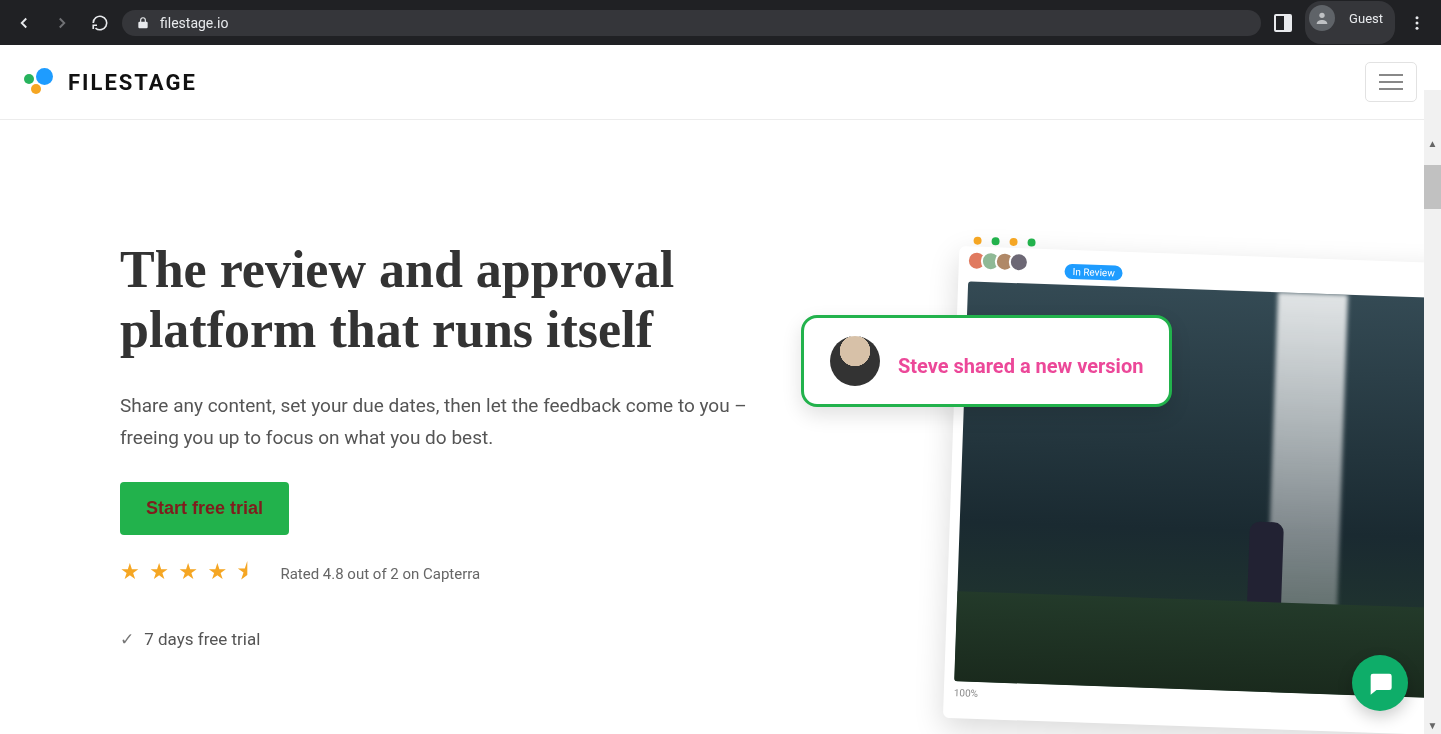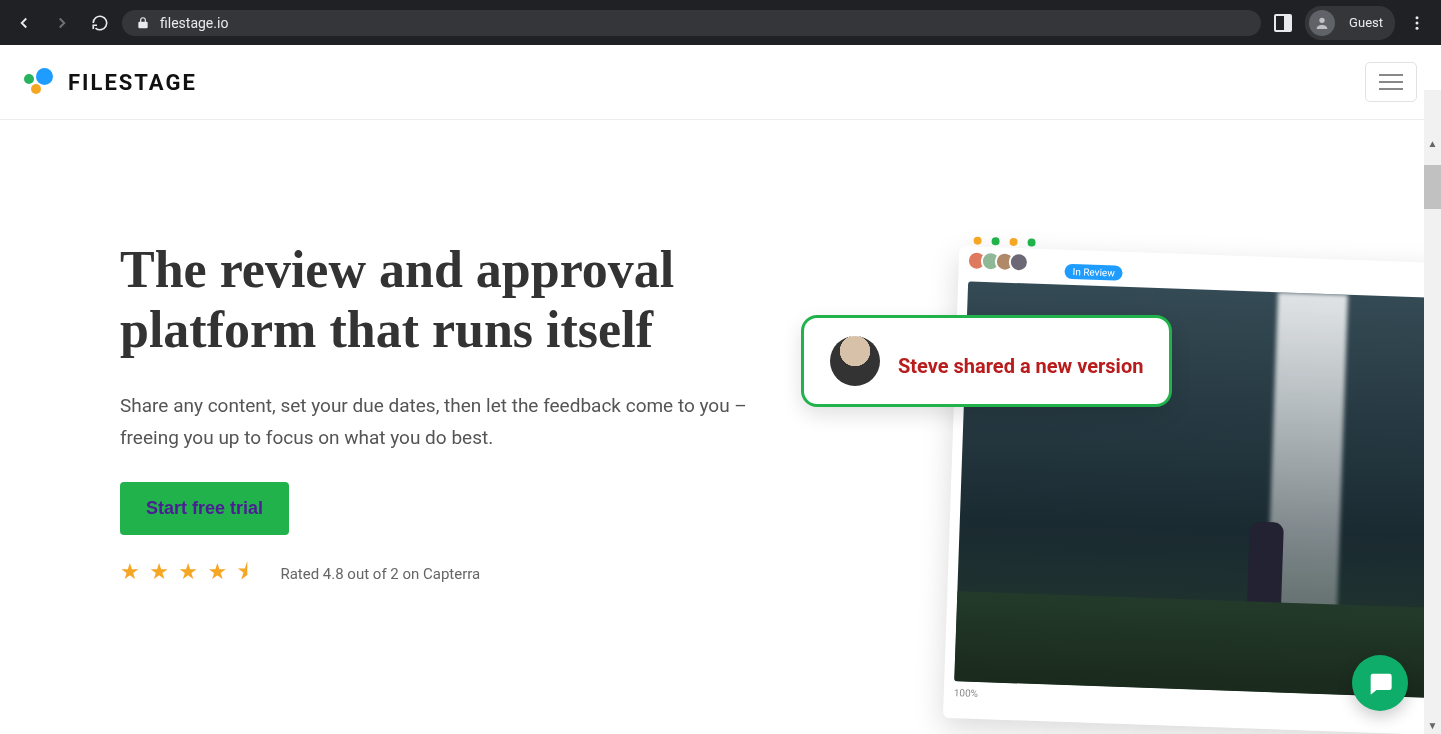--- a/index.html
+++ b/index.html
@@ -3,21 +3,21 @@
 <meta charset="utf-8">
 <style>
   * { margin: 0; padding: 0; box-sizing: border-box; }
   body { font-family: -apple-system, BlinkMacSystemFont, "Segoe UI", Roboto, Helvetica, Arial, sans-serif; width:1441px; height:734px; overflow:hidden; background:#fff; }
 
   
   .chrome { background:#202124; height:45px; display:flex; align-items:center; padding:0 8px; color:#e8eaed; gap:6px; }
   .chrome .icon-btn { width:32px; height:32px; display:flex; align-items:center; justify-content:center; border-radius:50%; cursor:pointer; }
   .addr { flex:1; background:#35363a; border-radius:18px; height:26px; display:flex; align-items:center; padding:0 14px; gap:10px; font-size:14px; color:#e8eaed; }
   .lock { display:inline-flex; }
-  .guest { display:flex; align-items:center; gap:14px; background:#35363a; border-radius:16px; padding:4px 12px 4px 4px; font-size:13px; color:#e8eaed; }
+  .guest { display:flex; align-items:center; gap:14px; background:#35363a; border-radius:16px; padding:4px 12px 13px 4px; font-size:13px; color:#e8eaed; }
   .guest .avatar-circle { width:26px; height:26px; border-radius:50%; background:#5f6368; display:flex; align-items:center; justify-content:center; }
   .panel-icon { width:18px; height:18px; border:2px solid #e8eaed; border-radius:2px; position:relative; }
   .panel-icon::after { content:""; position:absolute; right:0; top:0; bottom:0; width:6px; background:#e8eaed; }
 
   
   .site-header { height:75px; border-bottom:1px solid #ececec; display:flex; align-items:center; justify-content:space-between; padding:0 24px; position:relative; }
   .brand { display:flex; align-items:center; gap:10px; }
   .brand .dots { position:relative; width:34px; height:28px; }
   .brand .d1 { position:absolute; width:17px; height:17px; background:#1e9cff; border-radius:50%; top:0; left:12px; }
   .brand .d2 { position:absolute; width:10px; height:10px; background:#27b35d; border-radius:50%; top:6px; left:0; }
@@ -32,21 +32,21 @@
   .scroll-btn { position:absolute; width:17px; height:17px; right:0; display:flex; align-items:center; justify-content:center; color:#666; font-size:10px;}
   .scroll-top { top:45px; }
   .scroll-bot { bottom:0; }
 
   
   .page { position:relative; height:calc(734px - 45px); overflow:hidden; }
   .hero { display:flex; padding:120px 12px 0 120px; gap:40px; }
   .left { width:700px; }
   h1 { font-family: Georgia, 'Times New Roman', serif; font-weight:700; font-size:52px; line-height:1.15; color:#333; margin-bottom:30px; }
   .sub { font-size:19px; color:#555; line-height:1.7; margin-bottom:28px; max-width:660px;}
-  .cta { display:inline-block; background:#22b24c; color:#4c1d95; font-weight:600; font-size:18px; padding:16px 26px; border-radius:4px; border:none; cursor:pointer; margin-bottom:20px;}
+  .cta { display:inline-block; background:#22b24c; color:#7f1d1d; font-weight:600; font-size:18px; padding:16px 26px; border-radius:4px; border:none; cursor:pointer; margin-bottom:20px;}
   .rating-row { display:flex; align-items:center; gap:30px; margin-bottom:30px;}
   .stars { color:#f5a623; font-size:22px; letter-spacing:2px;}
   .rating-text { color:#666; font-size:15px;}
   .checks { color:#555; font-size:17px; line-height:1.9;}
   .checks .chk { color:#777; margin-right:10px;}
 
   
   .illo { position:absolute; right:-30px; top:210px; width:520px; }
   .card { background:#fff; border-radius:6px; box-shadow:0 10px 30px rgba(0,0,0,.15); padding:10px 10px 20px 10px; transform:rotate(2deg); }
   .tag-review { display:inline-block; background:#1e9cff; color:#fff; font-size:10px; padding:2px 8px; border-radius:10px; margin-left:96px; margin-bottom:6px;}
@@ -57,21 +57,21 @@
   .statusdots { position:absolute; top:-10px; left:14px; display:flex; gap:10px;}
   .statusdots span{ width:8px;height:8px;border-radius:50%;}
   .sd1{background:#f5a623;} .sd2{background:#22b24c;} .sd3{background:#f5a623;} .sd4{background:#22b24c;}
   .photo { width:100%; height:400px; background:linear-gradient(180deg,#344a54 0%, #1a2a31 60%, #243b2d 100%); position:relative; border-radius:3px; overflow:hidden;}
   .waterfall { position:absolute; left:62%; top:0; width:70px; height:95%; background:linear-gradient(180deg, rgba(255,255,255,.85), rgba(255,255,255,.2)); filter:blur(2px);}
   .person { position:absolute; left:58%; bottom:80px; width:34px; height:90px; background:#223; border-radius:10px 10px 4px 4px;}
   .rocks { position:absolute; bottom:0; left:0; right:0; height:90px; background:linear-gradient(0deg,#1a2a1d,#233a2a);}
   .zoom { font-size:10px; color:#888; margin-top:6px;}
   .toast { position:absolute; top:60px; left:-150px; background:#fff; border:3px solid #22b24c; border-radius:16px; padding:18px 26px; display:flex; align-items:center; gap:18px; box-shadow:0 8px 20px rgba(0,0,0,.12); z-index:5;}
   .toast .pf { width:50px; height:50px; border-radius:50%; background:radial-gradient(circle at 50% 30%, #d7c1a8 0 35%, #333 36% 100%);}
-  .toast-text { color:#b91c1c; font-weight:700; font-size:20px;margin-top:10px;}
+  .toast-text { color:#ec4899; font-weight:700; font-size:20px;margin-top:10px;}
 
   
   .chat-fab { position:absolute; right:33px; bottom:23px; width:56px; height:56px; background:#0ead69; border-radius:50%; display:flex; align-items:center; justify-content:center; box-shadow:0 6px 16px rgba(0,0,0,.2); cursor:pointer;}
 </style>
 </head>
 <body>
 
 <div class="chrome">
   <div class="icon-btn">
     <svg width="18" height="18" viewBox="0 0 24 24" fill="none" stroke="#e8eaed" stroke-width="2.5">
@@ -139,20 +139,21 @@
   <div class="hero">
     <div class="left">
       <h1>The review and approval platform that runs itself</h1>
       <p class="sub">Share any content, set your due dates, then let the feedback come to you – freeing you up to focus on what you do best.</p>
       <button class="cta">Start free trial</button>
       <div class="rating-row">
         <span class="stars">★ ★ ★ ★ ⯨</span>
         <span class="rating-text">Rated 4.8 out of 2 on Capterra</span>
       </div>
       <div class="checks">
+        <div><span class="chk">✓</span><span>7 days free trial</span></div>
       </div>
     </div>
   </div>
 
   <div class="illo">
     <div class="toast">
       <div class="pf"></div>
       <div class="toast-text">Steve shared a new version</div>
     </div>
 

